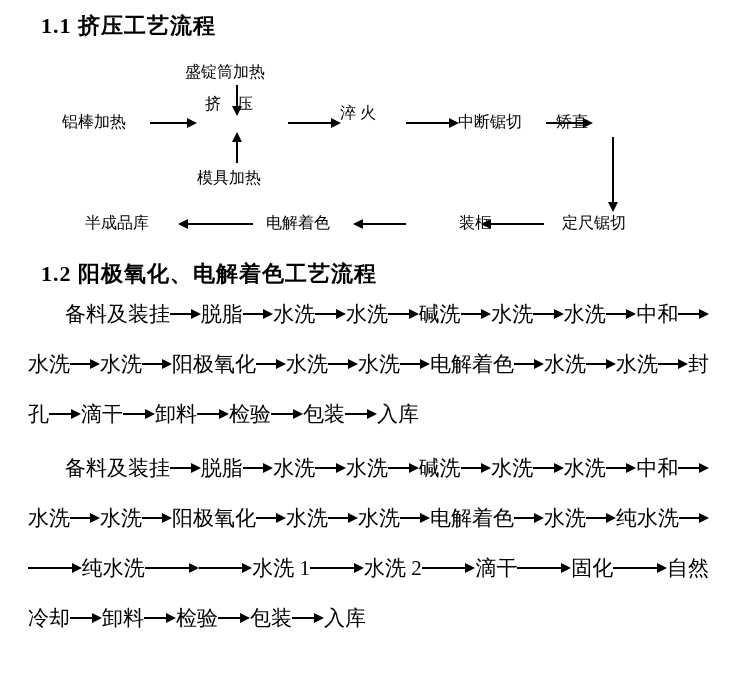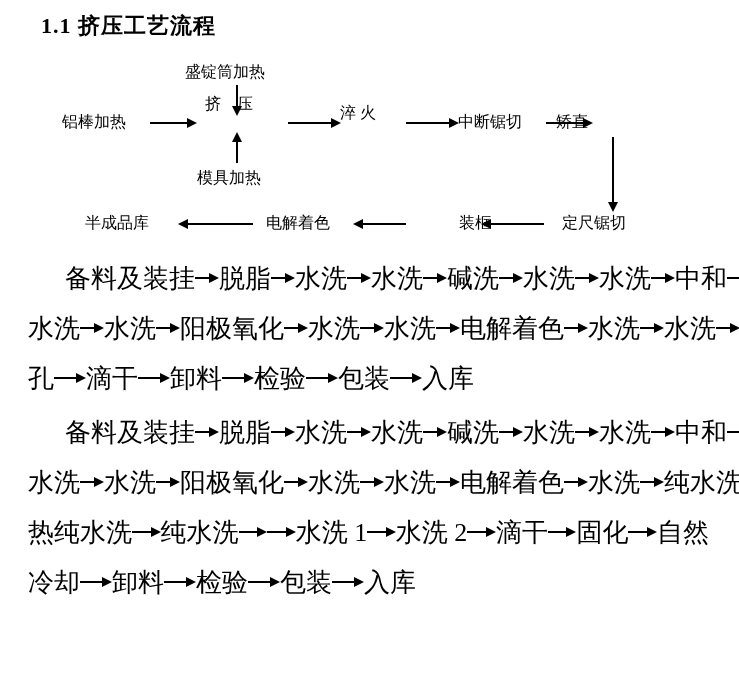--- a/index.html
+++ b/index.html
@@ -39,21 +39,21 @@
     content:""; position:absolute; top:-9px; left:-6px;
     border-bottom:10px solid #000; border-left:5px solid transparent; border-right:5px solid transparent;
   }
 
   
   .flow { margin:0 30px 0 28px; }
   #flow-1-2 { padding-top:2px; }
   #flow-1-3 { padding-top:4px; }
   .flow-line {
     height:50px; display:flex; align-items:center;
-    font-size:26px; white-space:nowrap;
+    font-size:21px; white-space:nowrap;
   }
   .flow-line.indent { padding-left:37px; }
   .fstep { flex:0 0 auto; }
   .farrow { flex:1 1 26px; min-width:24px; display:flex; align-items:center; }
   .farrow::before { content:""; flex:1 1 auto; border-top:2px solid #000; }
   .farrow::after {
     content:""; flex:0 0 auto; width:0; height:0; margin-left:-1px;
     border-left:10px solid #000; border-top:5px solid transparent; border-bottom:5px solid transparent;
   }
   .flow-line.compact { justify-content:flex-start; }
@@ -88,20 +88,21 @@
 
     <div class="dnode" style="left:85px;  top:155px;">半成品库</div>
     <div class="ar-h left" style="left:187px; top:166px; width:66px;"></div>
     <div class="dnode" style="left:266px; top:155px;">电解着色</div>
     <div class="ar-h left" style="left:362px; top:166px; width:44px;"></div>
     <div class="dnode" style="left:429px; top:155px;margin-left:30px;">装框</div>
     <div class="ar-h left" style="left:490px; top:166px; width:54px;"></div>
     <div class="dnode" style="left:562px; top:155px;">定尺锯切</div>
   </div>
 
+  <h2 id="heading-2" class="heading">1.2 阳极氧化、电解着色工艺流程</h2>
 
   <div id="flow-1-2" class="flow">
     <div class="flow-line indent">
         <span class="fstep">备料及装挂</span>
         <span class="farrow"></span>
         <span class="fstep">脱脂</span>
         <span class="farrow"></span>
         <span class="fstep">水洗</span>
         <span class="farrow"></span>
         <span class="fstep">水洗</span>
@@ -181,21 +182,20 @@
         <span class="fstep">水洗</span>
         <span class="farrow"></span>
         <span class="fstep">电解着色</span>
         <span class="farrow"></span>
         <span class="fstep">水洗</span>
         <span class="farrow"></span>
         <span class="fstep">纯水洗</span>
         <span class="farrow"></span>
       </div>
     <div class="flow-line">
-        <span class="fstep">热纯水洗</span>
         <span class="farrow"></span>
         <span class="fstep">纯水洗</span>
         <span class="farrow"></span>
         <span class="farrow"></span>
         <span class="fstep">水洗 1</span>
         <span class="farrow"></span>
         <span class="fstep">水洗 2</span>
         <span class="farrow"></span>
         <span class="fstep">滴干</span>
         <span class="farrow"></span>

